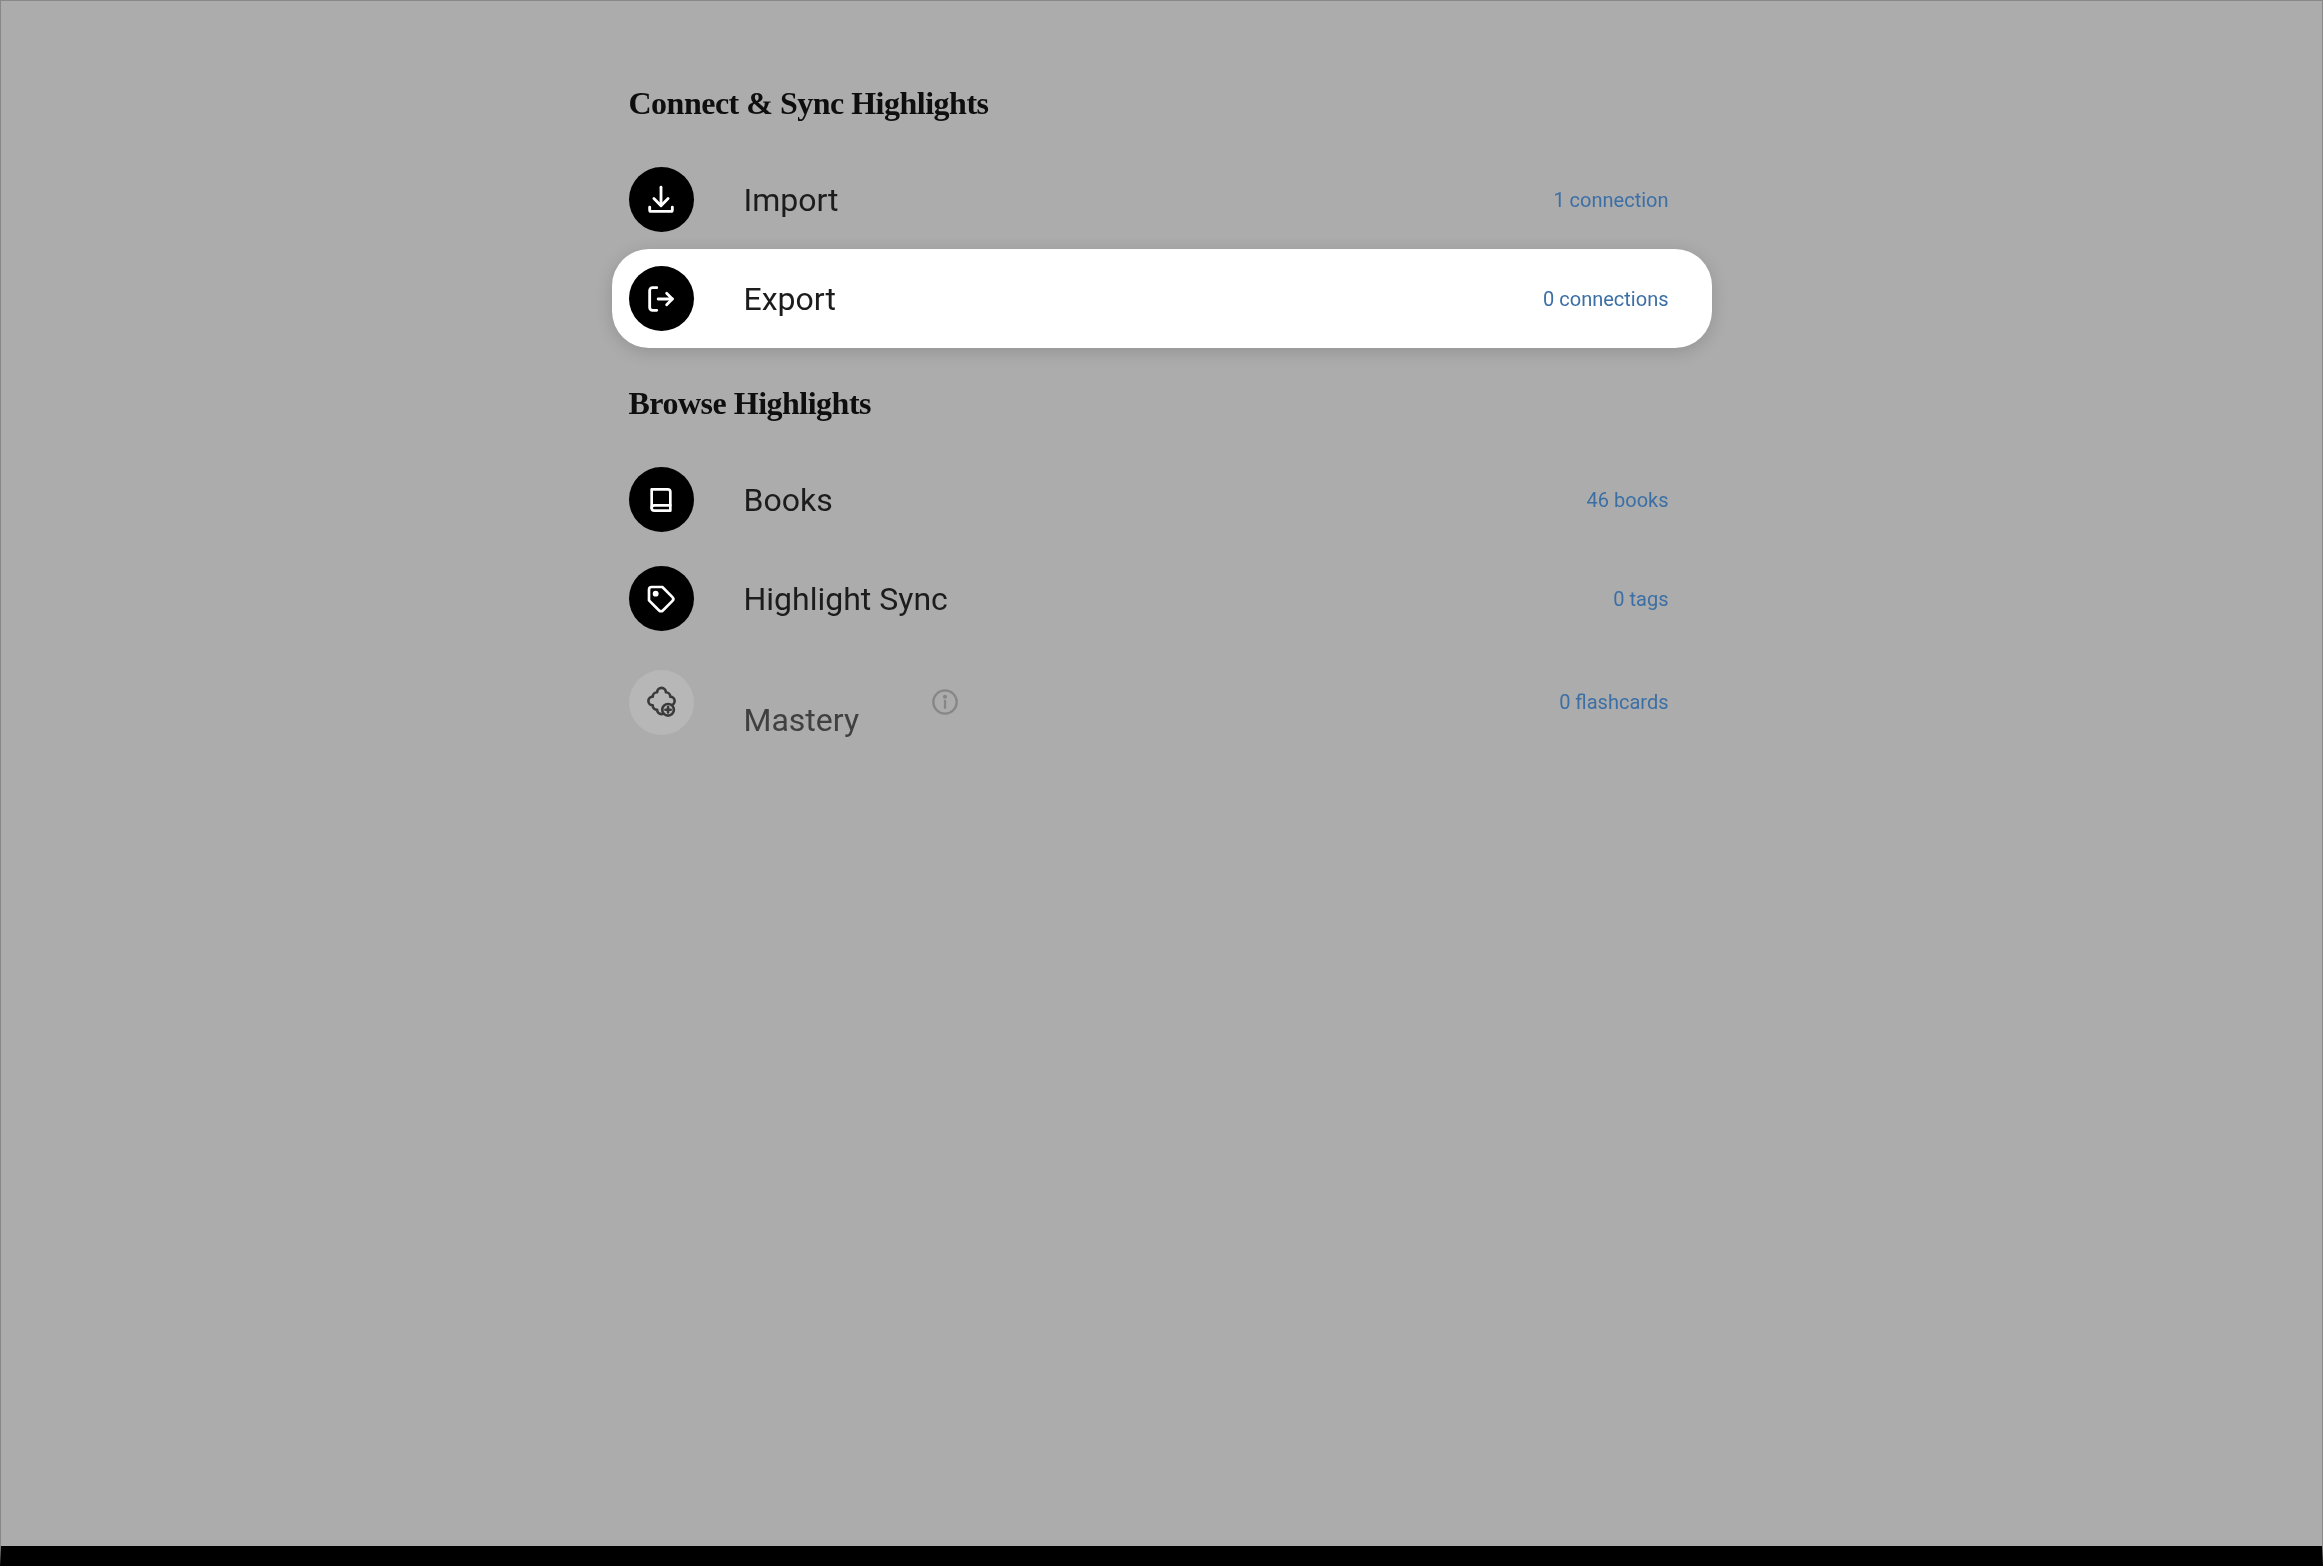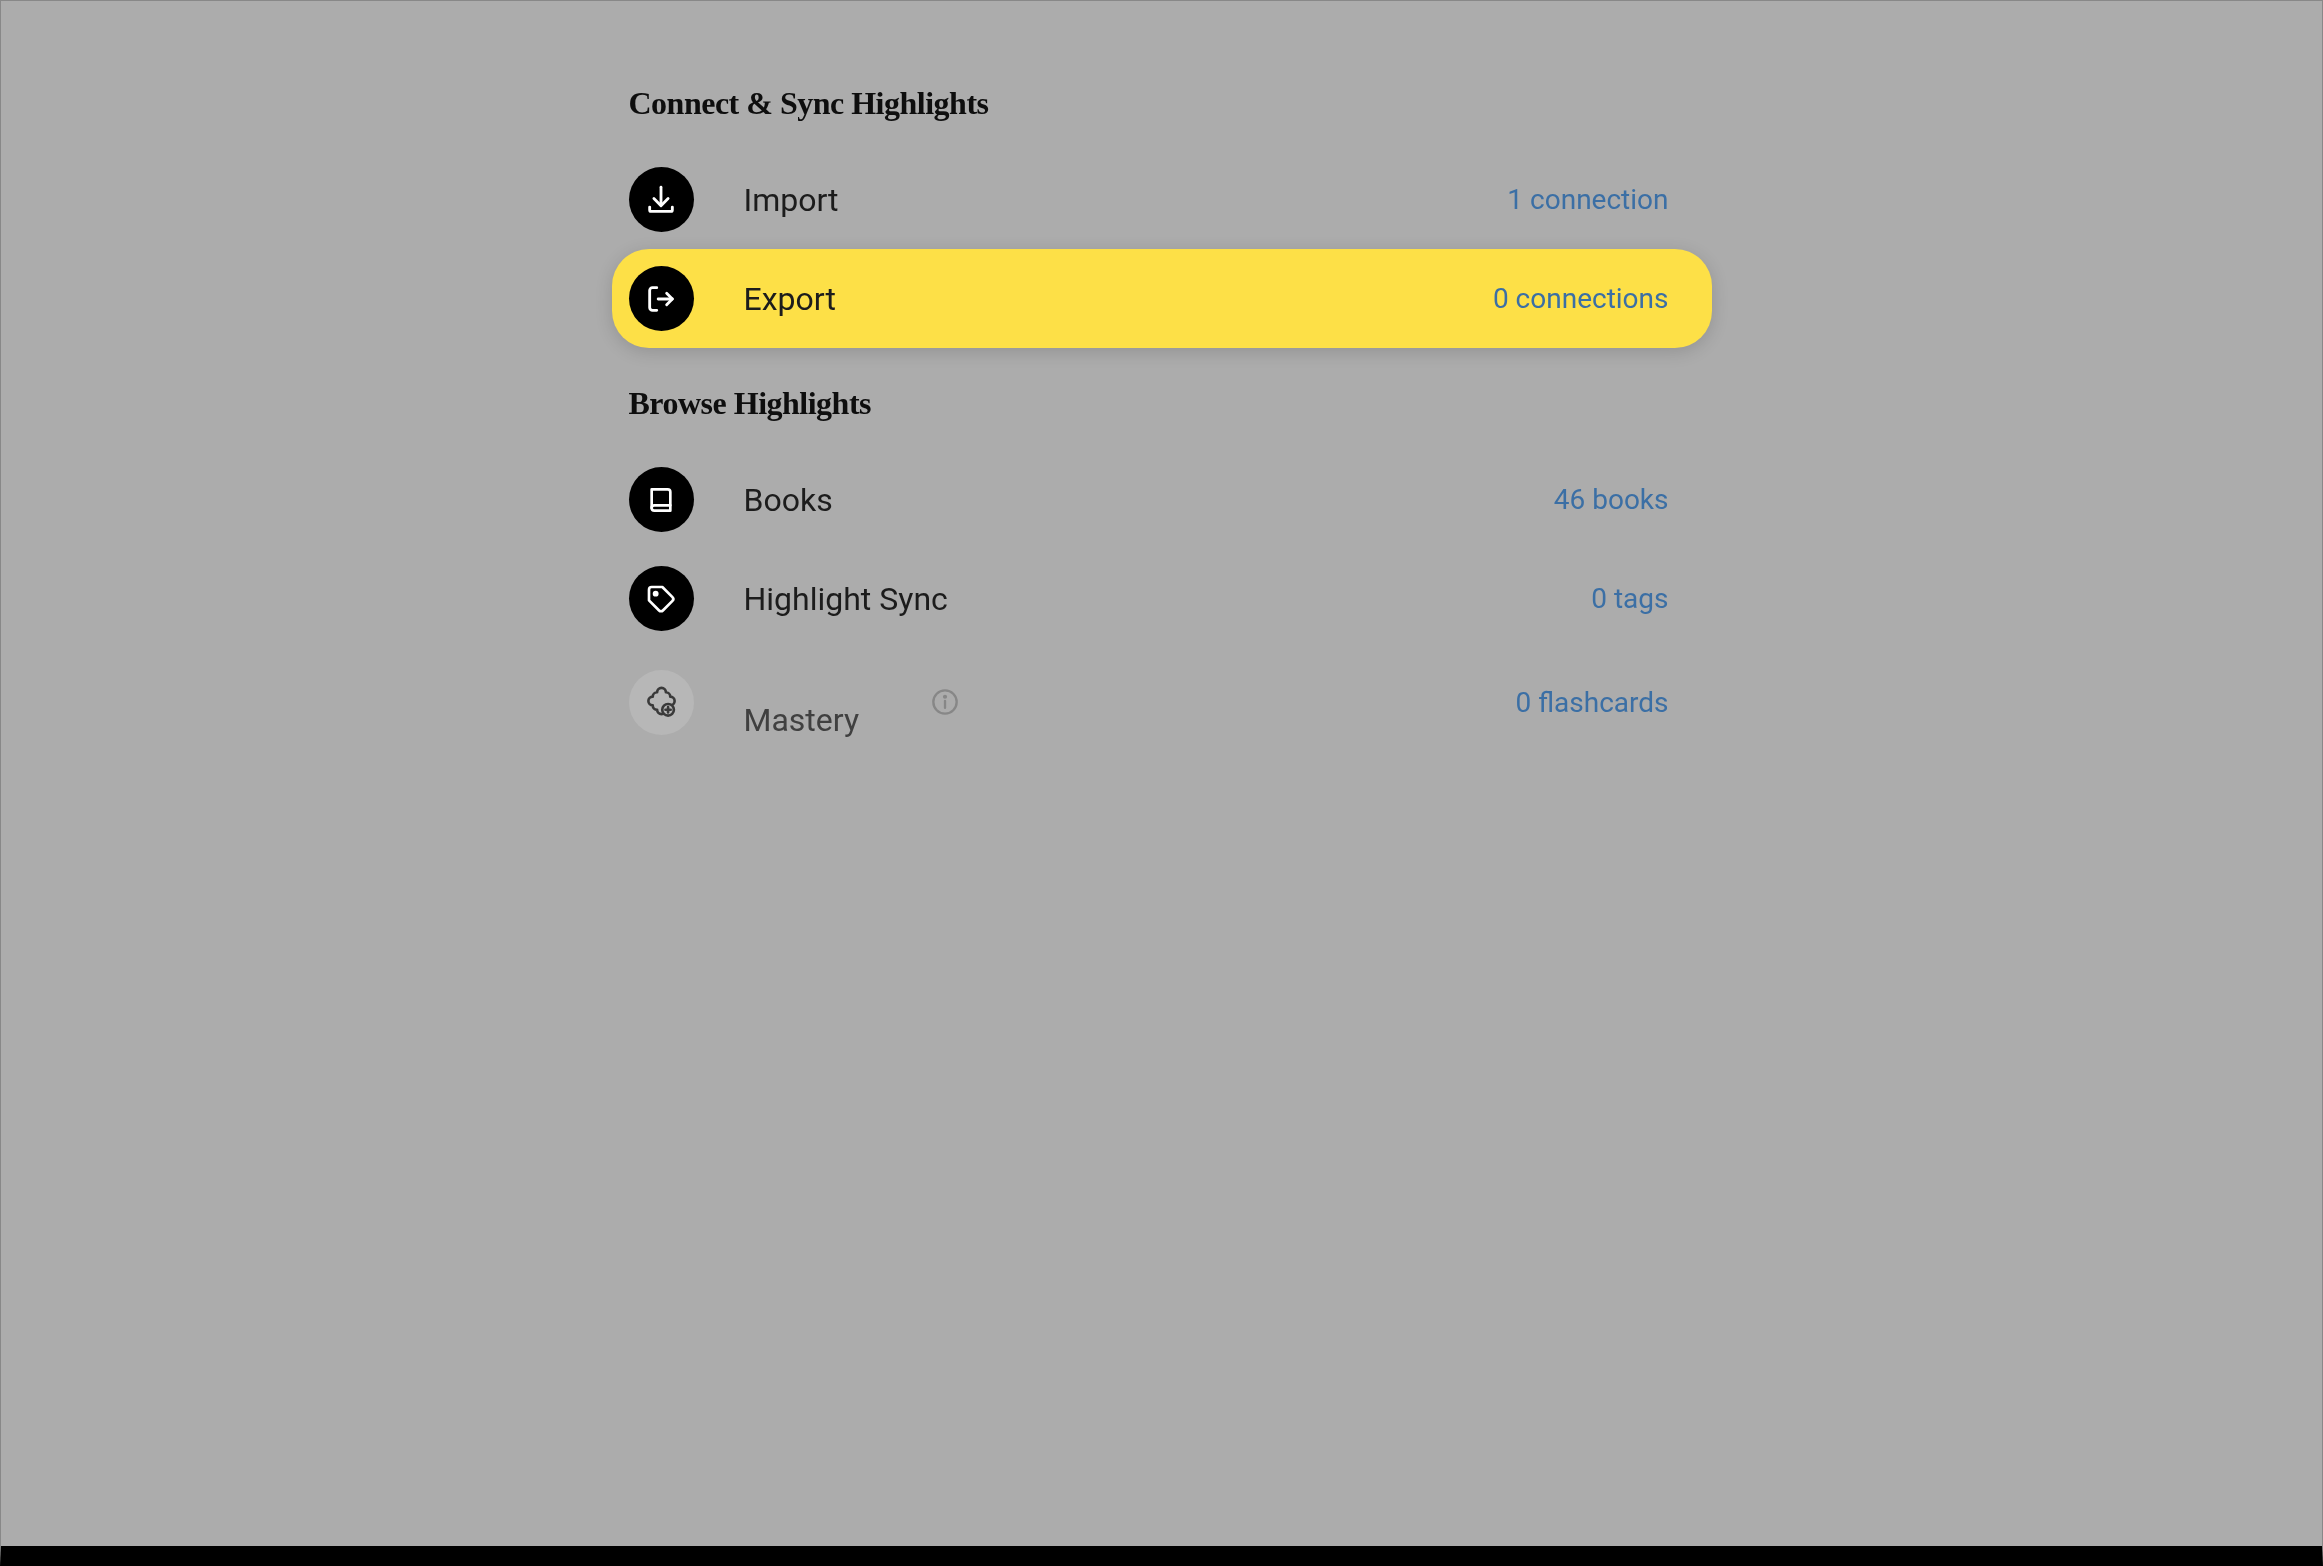--- a/index.html
+++ b/index.html
@@ -26,21 +26,21 @@
   .row {
     display: flex;
     align-items: center;
     justify-content: space-between;
     padding: 17px 43px 17px 17px;
     border-radius: 37px;
     cursor: pointer;
     min-height: 91px;
   }
   .row.selected {
-    background: #fde047;
+    background: #ffffff;
     box-shadow: 0 3.7px 17px rgba(0,0,0,0.15);
   }
   .row-left {
     display: flex;
     align-items: center;
     gap: 50px;
   }
   .icon-badge {
     width: 65px;
     height: 65px;
@@ -60,21 +60,21 @@
     font-size: 32px;
     font-weight: 400;
     color: #1c1c1c;
   }
   .row-label.link {
     color: #404040;
     margin-top: 36px;
   }
   .row-meta {
     font-family: -apple-system, BlinkMacSystemFont, "Segoe UI", Roboto, Helvetica, Arial, sans-serif;
-    font-size: 28px;
+    font-size: 20px;
     font-weight: 400;
     color: #3b6fa5;
   }
   .info-icon {
     margin-left: 22.4px;
     width: 28px;
     height: 28px;
     display: inline-flex;
     align-items: center;
     justify-content: center;

